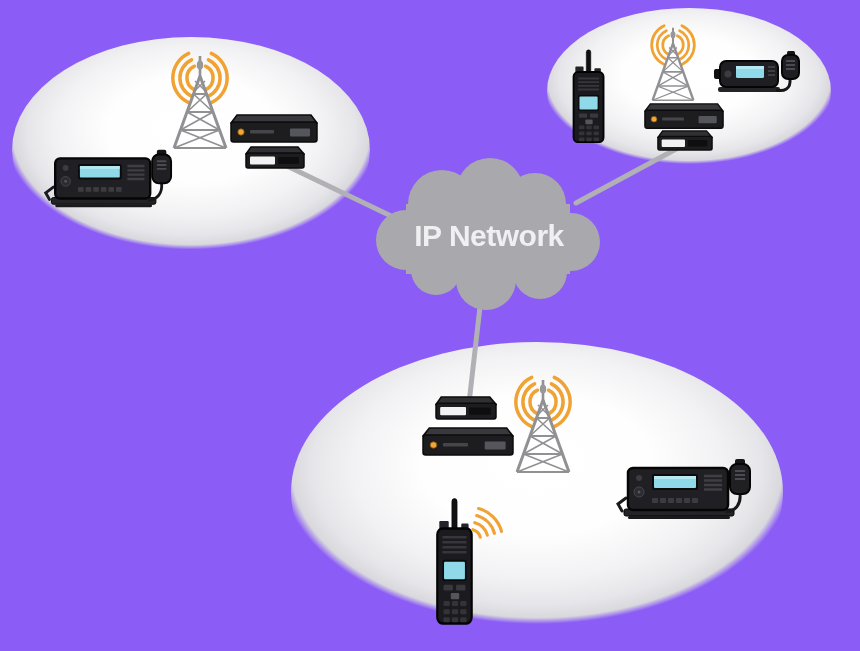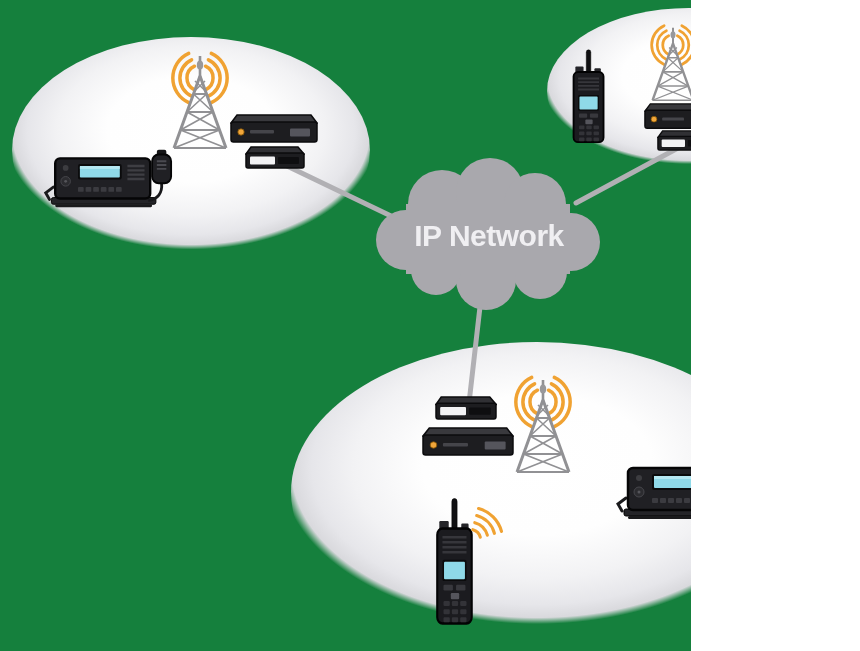--- a/index.html
+++ b/index.html
@@ -5,21 +5,21 @@
   :root{
     --signal-orange:#F0A232;
     --cloud-gray:#A9A8AD;
     --link-gray:#B1B0B4;
     --device-black:#1D1D20;
     --display-cyan:#8FD9E8;
     --site-edge:#D9D9DD;
   }
   html,body{margin:0;padding:0;background:#ffffff;}
   body{font-family:"Liberation Sans", sans-serif;}
-  .canvas{position:relative;width:691px;height:651px;background:#15803d;overflow:hidden;}
+  .canvas{position:relative;width:860px;height:651px;background:#8b5cf6;overflow:hidden;}
   .canvas svg{position:absolute;left:0;top:0;display:block;}
   .site-ellipse{fill:url(#siteGrad);}
   .link-line{stroke:var(--link-gray);stroke-width:5;stroke-linecap:round;}
   .cloud-shape circle,.cloud-shape rect{fill:var(--cloud-gray);}
   .cloud-label{fill:#F0EFF2;font-family:"Liberation Sans",sans-serif;font-weight:bold;font-size:30px;letter-spacing:-0.5px;}
   .wave{stroke:var(--signal-orange);stroke-width:3.5;fill:none;stroke-linecap:round;}
   .wave-s{stroke:var(--signal-orange);stroke-width:3;fill:none;stroke-linecap:round;}
   .lcd{fill:var(--display-cyan);}
   .metal{stroke:#919194;fill:none;}
   .boxface{fill:var(--device-black);stroke:#0B0B0D;}

